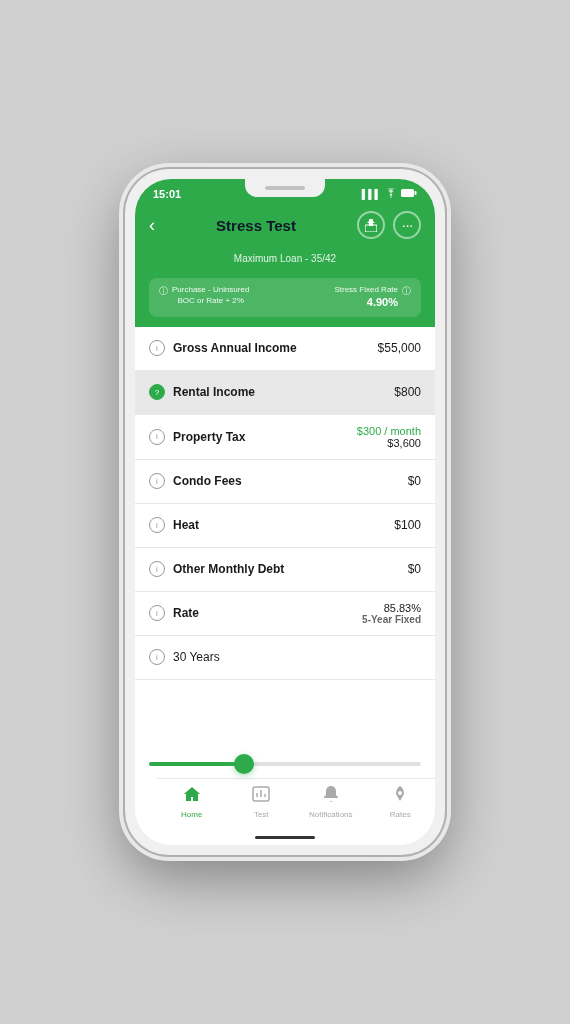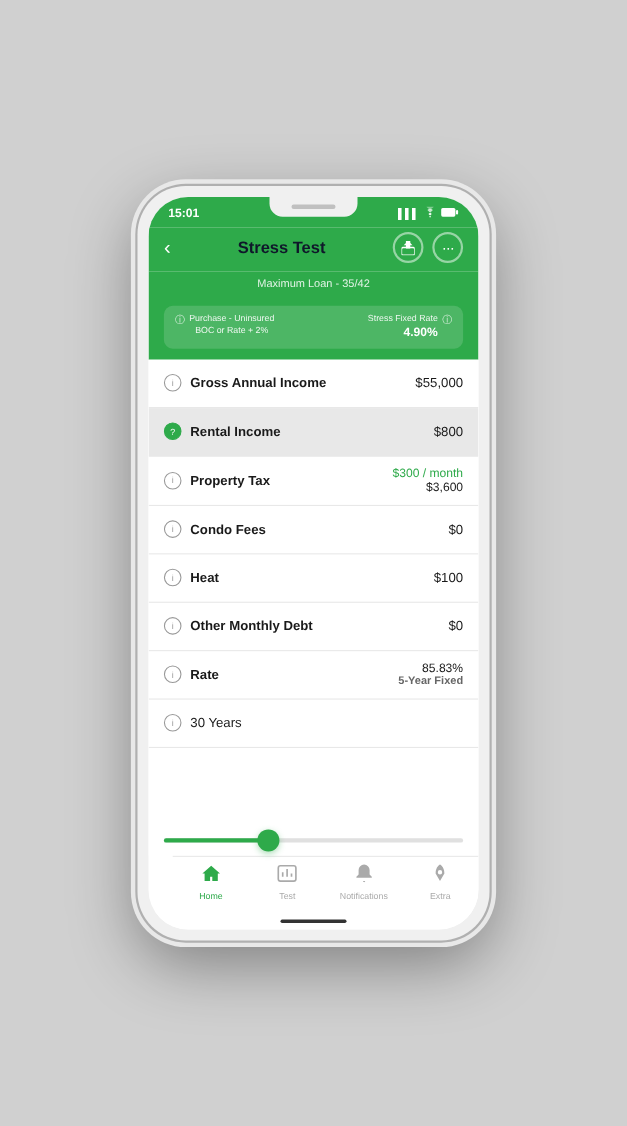--- a/index.html
+++ b/index.html
@@ -450,21 +450,21 @@
         <div class="nav-item">
           <span class="nav-icon"><svg width="18" height="18" viewBox="0 0 18 18" fill="currentColor">
               <path d="M9 1a5 5 0 00-5 5v4l-2 2v1h14v-1l-2-2V6a5 5 0 00-5-5zm-1 15h2a1 1 0 01-2 0z"></path>
             </svg></span>
           <span class="nav-label">Notifications</span>
         </div>
         <div class="nav-item">
           <span class="nav-icon"><svg width="18" height="18" viewBox="0 0 18 18" fill="currentColor">
               <path d="M9 1s4 2 4 8l-4 7-4-7c0-6 4-8 4-8zm0 5a2 2 0 100 4 2 2 0 000-4z"></path>
             </svg></span>
-          <span class="nav-label">Extra</span>
+          <span class="nav-label">Rates</span>
         </div>
       </div>
 
     <div class="home-indicator">
       <div class="home-pill"></div>
     </div>
   </div>
 </div>
 
 </body></html>

